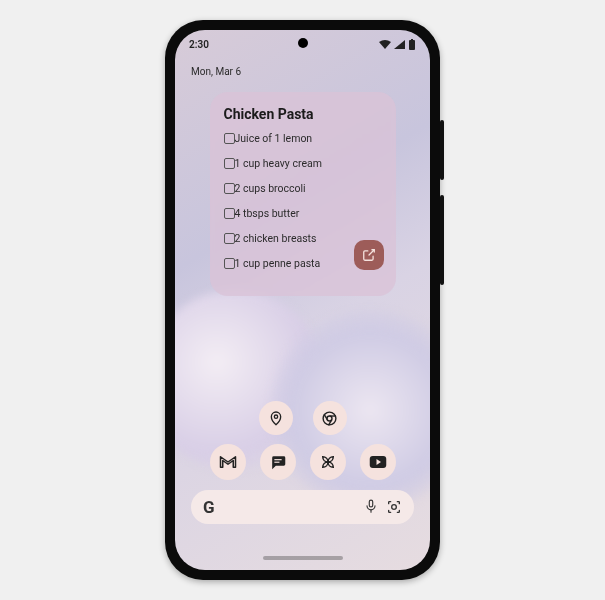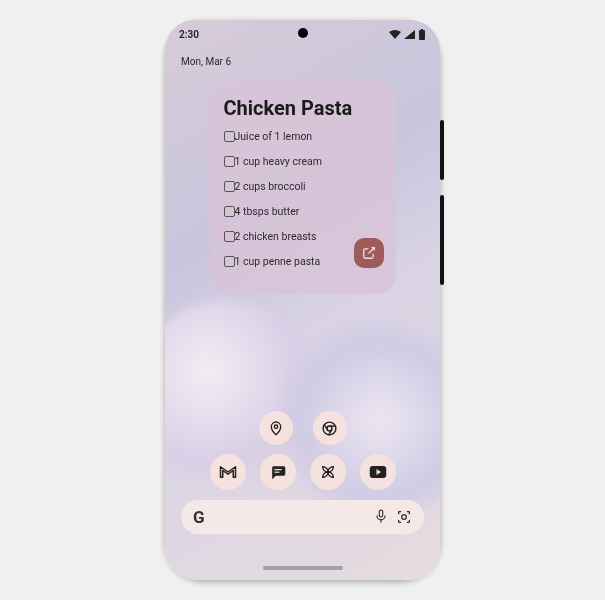--- a/index.html
+++ b/index.html
@@ -8,20 +8,21 @@
     background: #f0f0f0;
     display: flex; align-items: center; justify-content: center;
     font-family: -apple-system, "Helvetica Neue", Roboto, Arial, sans-serif;
     overflow: hidden;
   }
 
   .phone-frame {
     width: 275px; height: 560px;
     background: #0b0b0b;
     border-radius: 38px;
+    padding: 10px;
     position: relative;
     box-shadow: 0 2px 6px rgba(0,0,0,0.3);
   }
   .side-button {
     position: absolute; right: -4px; width: 4px;
     background: #111; border-radius: 2px;
   }
   .side-button.power { top: 100px; height: 60px; }
   .side-button.vol { top: 175px; height: 90px; }
 
@@ -69,21 +70,21 @@
   .widget-card {
     position: absolute; top: 62px; left: 50%; transform: translateX(-50%);
     width: 186px;
     background: rgba(218, 195, 215, 0.78);
     border-radius: 18px;
     padding: 14px 14px 14px 14px;
     z-index: 5;
     backdrop-filter: blur(2px);
   }
   .widget-title {
-    font-size: 20px; font-weight: 700; color: #1b1b1b; margin-bottom: 10px;
+    font-size: 14px; font-weight: 700; color: #1b1b1b; margin-bottom: 10px;
   }
   .widget-item {
     display: flex; align-items: center; 
     font-size: 10.5px; color: #2b2b2b; margin-bottom: 12px;
   }
   .widget-item:last-child { margin-bottom: 0; }
   .checkbox {
     width: 11px; height: 11px; border: 1.5px solid #555; border-radius: 2px;
     flex-shrink: 0;
   }

